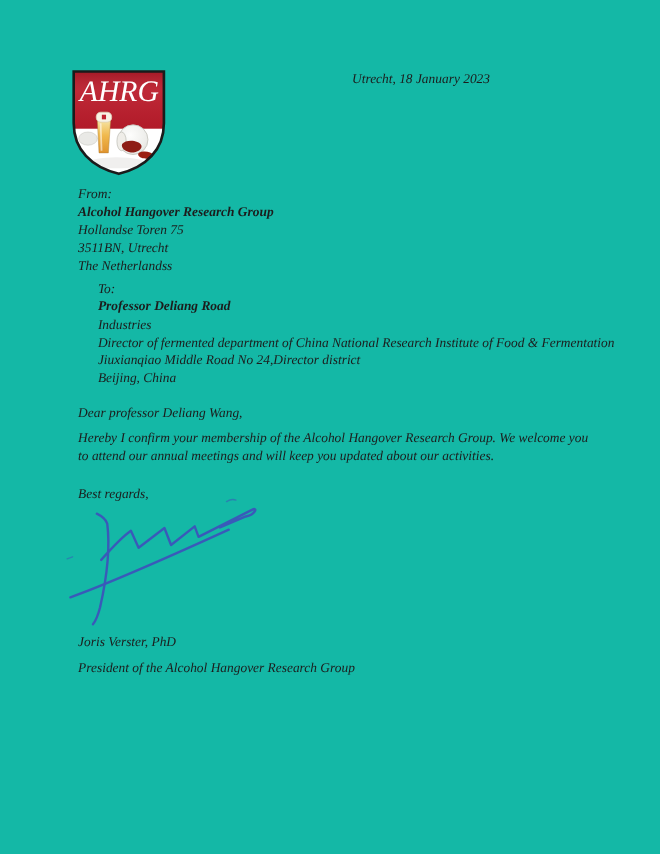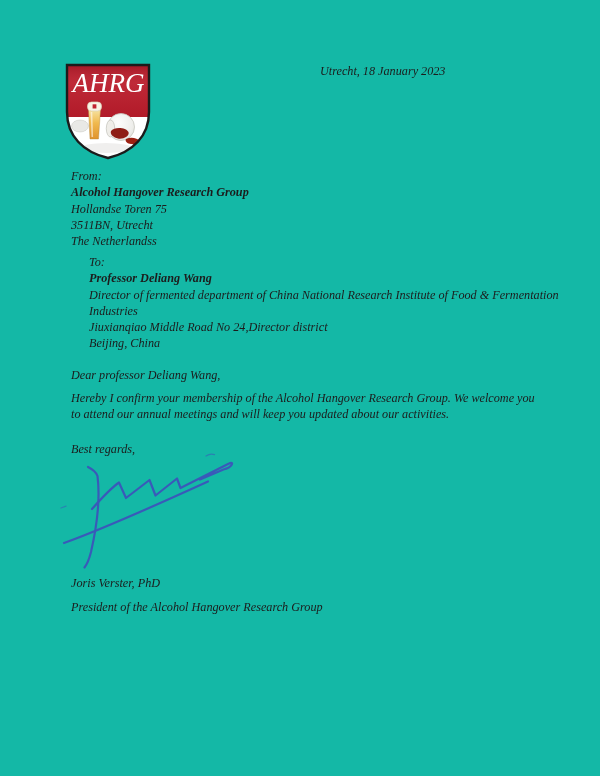--- a/index.html
+++ b/index.html
@@ -99,23 +99,23 @@
   <div class="abs from-block">
     <div>From:</div>
     <div class="bold">Alcohol Hangover Research Group</div>
     <div>Hollandse Toren 75</div>
     <div>3511BN, Utrecht</div>
     <div>The Netherlandss</div>
   </div>
 
   <div class="abs to-block">
     <div>To:</div>
-    <div class="bold">Professor Deliang Wang</div>
+    <div class="bold">Professor Deliang Road</div>
+    <div>Industries</div>
     <div>Director of fermented department of China National Research Institute of Food &amp; Fermentation</div>
-    <div>Industries</div>
     <div>Jiuxianqiao Middle Road No 24,Director district</div>
     <div>Beijing, China</div>
   </div>
 
   <div class="abs salutation">Dear professor Deliang Wang,</div>
 
   <div class="abs paragraph">
     <div>Hereby I confirm your membership of the Alcohol Hangover Research Group. We welcome you</div>
     <div>to attend our annual meetings and will keep you updated about our activities.</div>
   </div>

